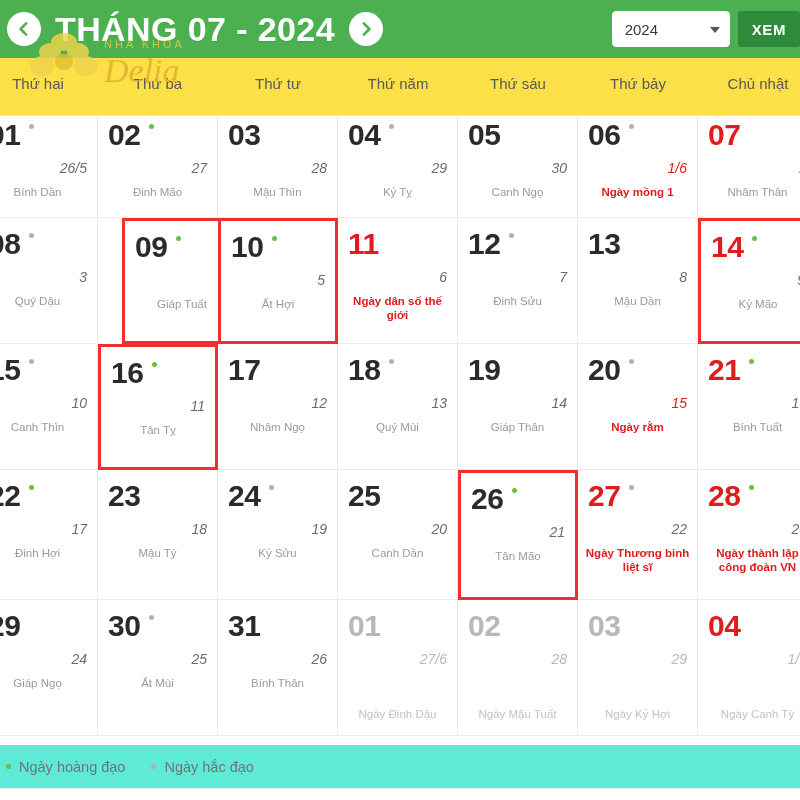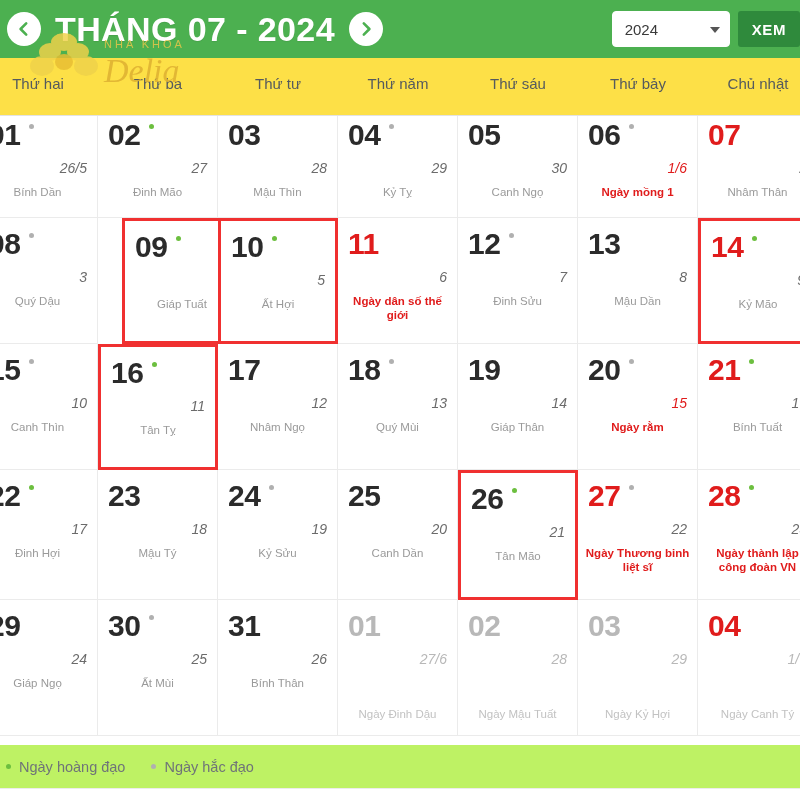--- a/index.html
+++ b/index.html
@@ -197,21 +197,21 @@
 
   
   .legend {
     position: absolute;
     left: 0; top: 745px;
     width: 800px; height: 44px;
     display: flex;
     align-items: center;
     padding-left: 6px;
     border-bottom: 1px solid #ececec;
-    background: #bef264;
+    background: #5eead4;
     z-index: 2;
   }
   .lg-item {
     display: flex;
     align-items: center;
     color: #6f7478;
     font-size: 14.5px;
     margin-right: 26px;
   }
   .lg-dot {

